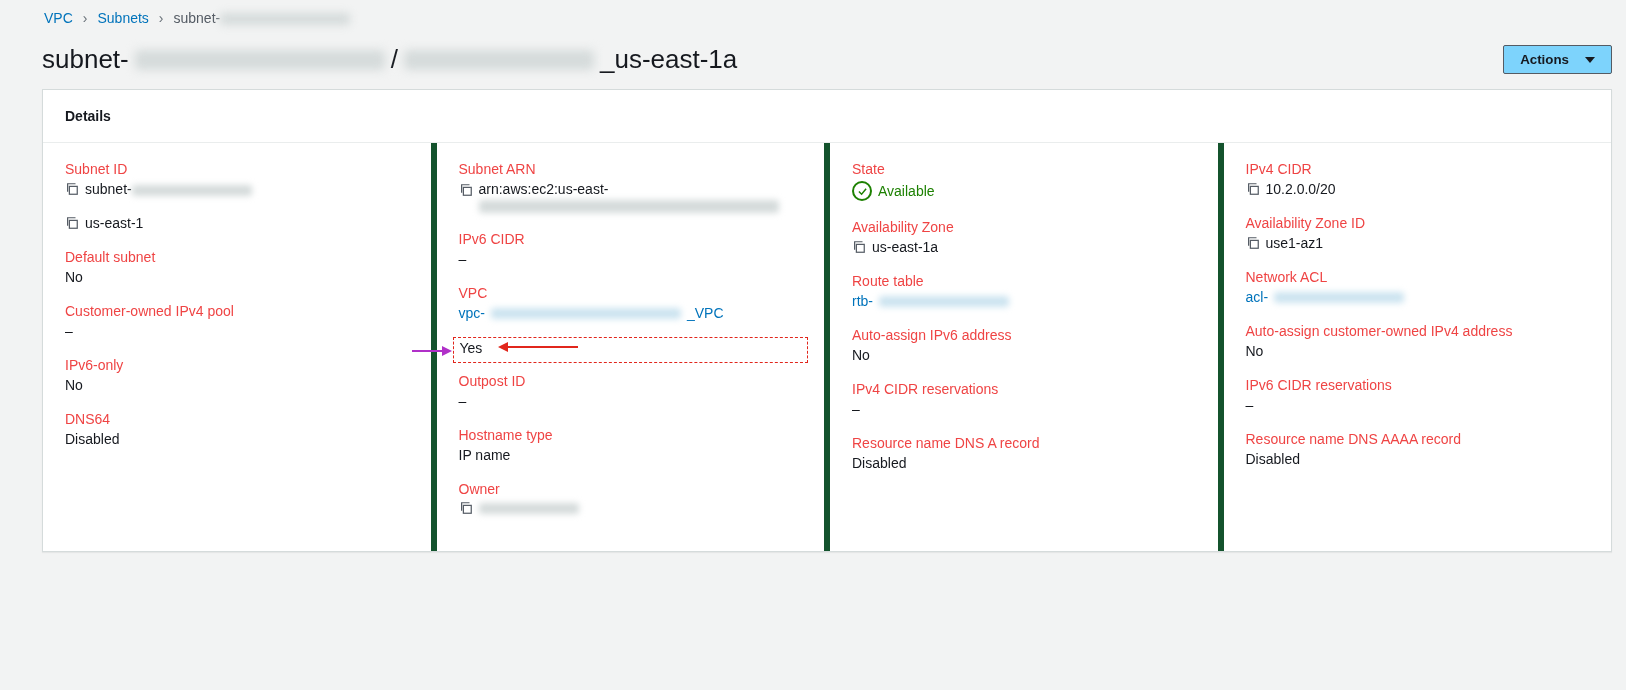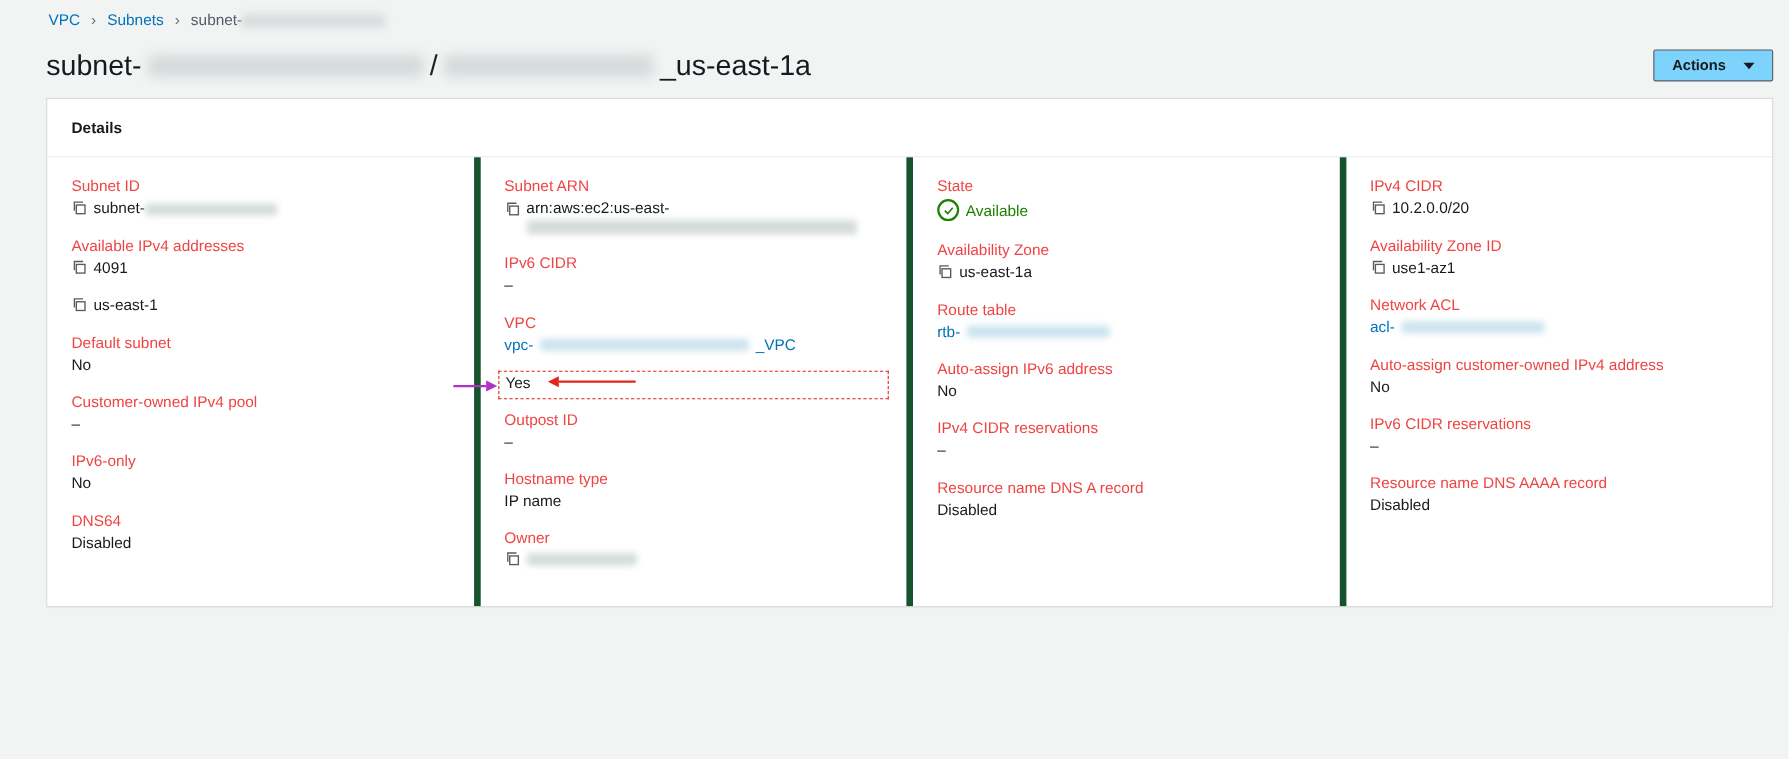--- a/index.html
+++ b/index.html
@@ -77,32 +77,20 @@
           <span class="copy">
                 <svg viewBox="0 0 16 16" fill="none" stroke="currentColor" stroke-width="1.4">
                   <rect x="5" y="5" width="9" height="9"></rect>
                   <path d="M3 11V2h9"></path>
                 </svg>
               </span>
           <span><span>subnet-</span><span class="mask-inline" style="width:120px"></span></span>
         </div>
       </div>
       <div class="fld">
-        <div class="lbl">Available IPv4 addresses</div>
-        <div class="val">
-          <span class="copy">
-                <svg viewBox="0 0 16 16" fill="none" stroke="currentColor" stroke-width="1.4">
-                  <rect x="5" y="5" width="9" height="9"></rect>
-                  <path d="M3 11V2h9"></path>
-                </svg>
-              </span>
-          <span>4091</span>
-        </div>
-      </div>
-      <div class="fld">
         <div class="val">
           <span class="copy">
                 <svg viewBox="0 0 16 16" fill="none" stroke="currentColor" stroke-width="1.4">
                   <rect x="5" y="5" width="9" height="9"></rect>
                   <path d="M3 11V2h9"></path>
                 </svg>
               </span>
           <span>us-east-1</span>
         </div>
       </div>

